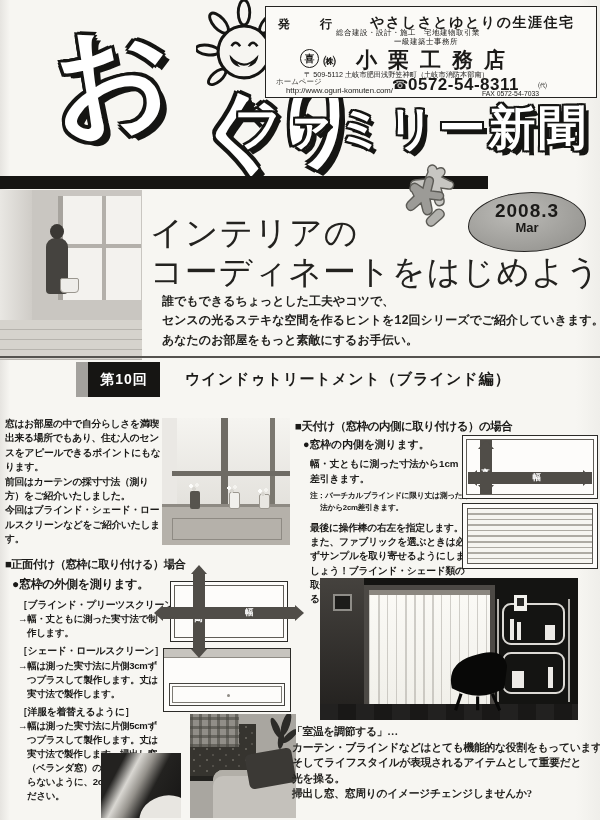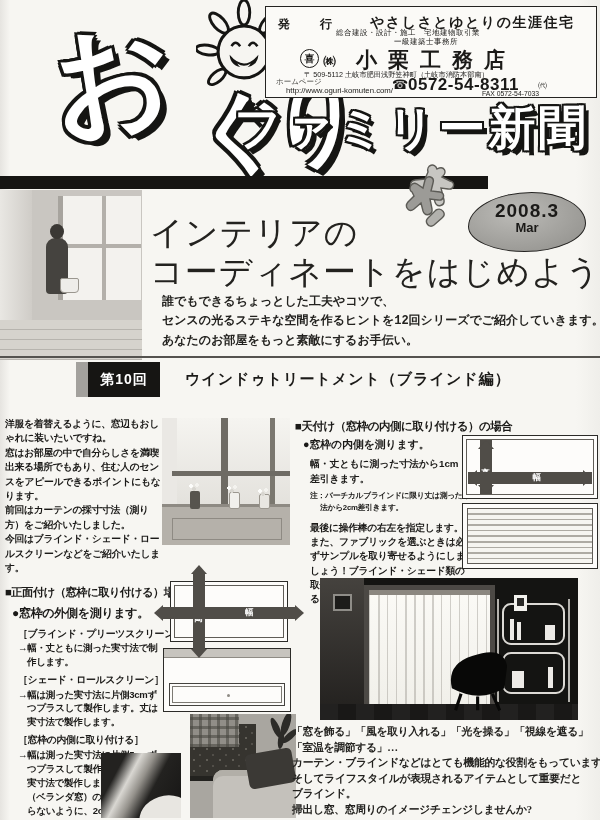--- a/index.html
+++ b/index.html
@@ -265,31 +265,30 @@
     <div>センスの光るステキな空間を作るヒントを12回シリーズでご紹介していきます。</div>
     <div>あなたのお部屋をもっと素敵にするお手伝い。</div>
   </div>
 
   <div class="abs rule"></div>
   <div class="abs series-shadow"></div>
   <div class="abs series-box">第10回</div>
   <div class="abs series-title">ウインドゥトリートメント（ブラインド編）</div>
 
   <div class="abs col-left">
-    <p>洋服を着替えるように、窓辺もおしゃれに装いたいですね。</p>
     <p>窓はお部屋の中で自分らしさを満喫出来る場所でもあり、住む人のセンスをアピールできるポイントにもなります。</p>
     <p>前回はカーテンの採寸寸法（測り方）をご紹介いたしました。</p>
     <p>今回はブラインド・シェード・ロールスクリーンなどをご紹介いたします。</p>
     <p class="front-heading">■正面付け（窓枠に取り付ける）場合</p>
     <p class="front-sub">●窓枠の外側を測ります。</p>
     <p class="prod-name">［ブラインド・プリーツスクリーン］</p>
     <p class="prod-desc">→幅・丈ともに測った実寸法で制作します。</p>
     <p class="prod-name">［シェード・ロールスクリーン］</p>
     <p class="prod-desc">→幅は測った実寸法に片側3cmずつプラスして製作します。丈は実寸法で製作します。</p>
-    <p class="prod-name">［窓枠の内側に取り付ける］</p>
+    <p class="prod-name">［洋服を着替えるように］</p>
     <p class="prod-desc">→幅は測った実寸法に片側5cmずつプラスして製作します。丈は実寸法で製作します。掃出し窓（ベランダ窓）の丈は床に当たらないように、2cm差引いてください。</p>
 
   </div>
 
   <div class="abs photo-vases">
     <div class="pv-wall"></div>
     <div class="pv-pane"></div>
     <div class="pv-bar-v1"></div>
       <div class="pv-bar-v2"></div>
       <div class="pv-bar-h"></div>
@@ -386,21 +385,20 @@
     </svg>
     <div class="ps-sofa"></div>
     <div class="ps-cushion"></div>
   </div>
 
   <div class="abs photo-chair">
     <div class="pc-light"></div>
   </div>
 
   <div class="abs footer-text">
-    <p>「窓を飾る」「風を取り入れる」「光を操る」「視線を遮る」</p>
     <p>「室温を調節する」…</p>
     <p>カーテン・ブラインドなどはとても機能的な役割をもっています。</p>
     <p>そしてライフスタイルが表現されるアイテムとして重要だと</p>
-    <p>ブラインド。</p>
+    <p>光を操る。</p>
     <p>掃出し窓、窓周りのイメージチェンジしませんか?</p>
   </div>
 
 </div>
 
 </body></html>

